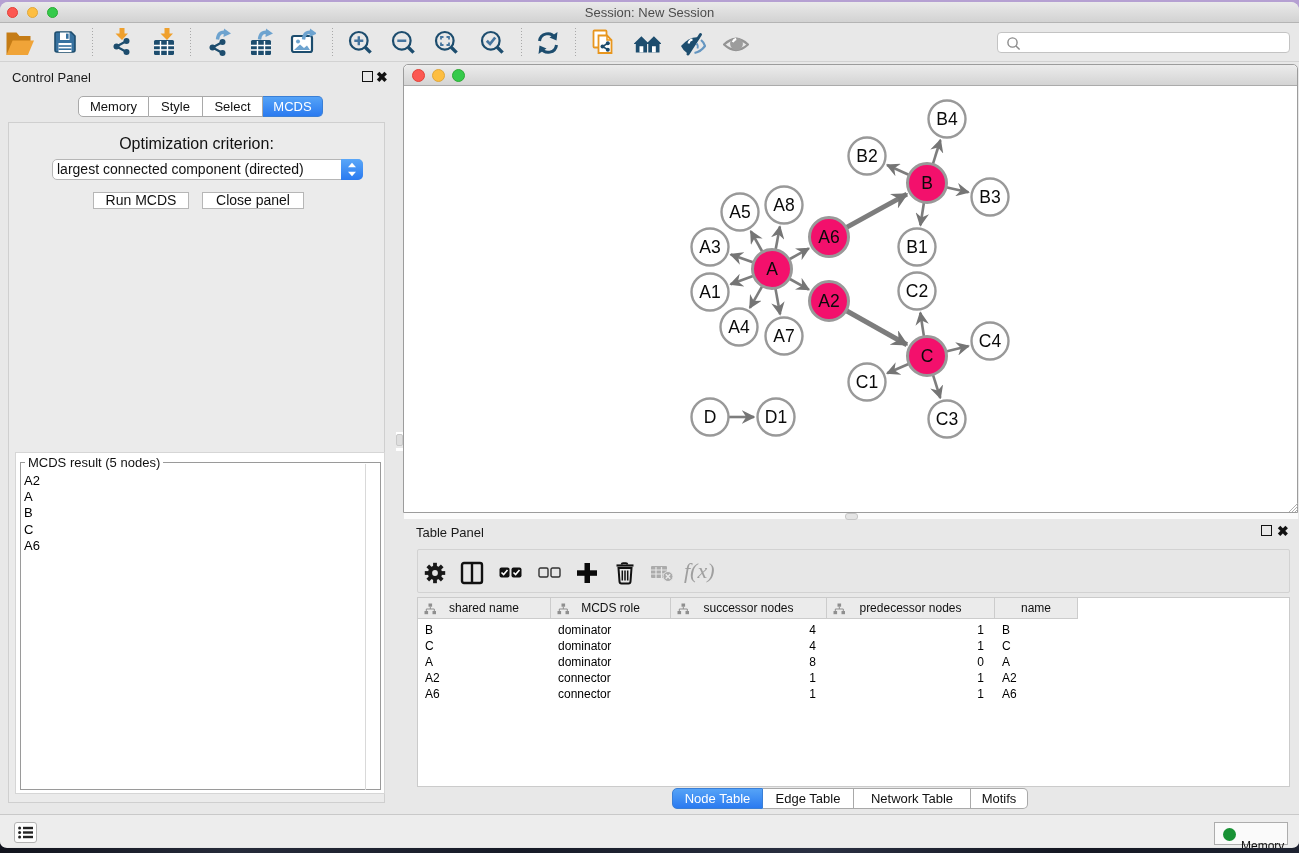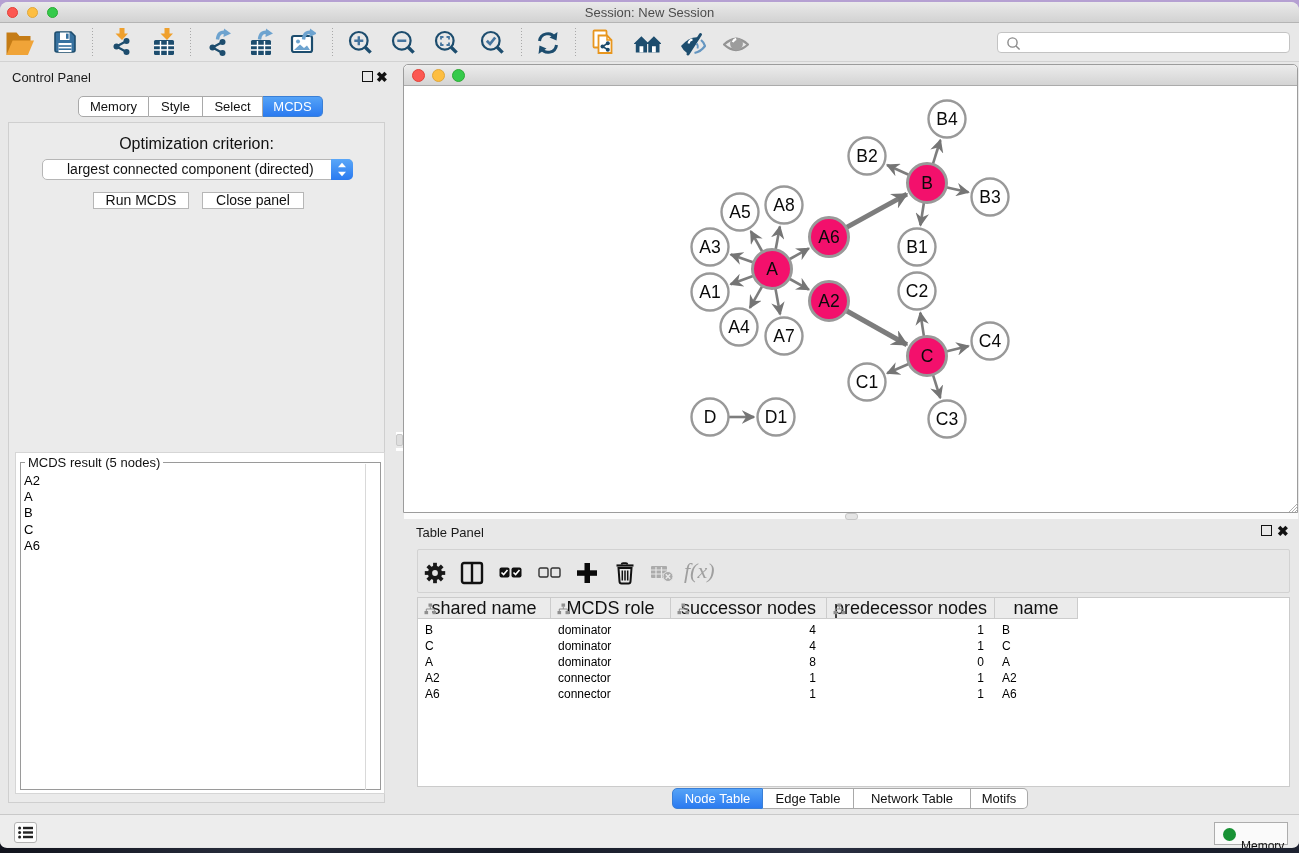--- a/index.html
+++ b/index.html
@@ -24,21 +24,21 @@
 
 #cp-title{left:12px;top:68px;font-size:13px;color:#1a1a1a}
 #cp-body{left:8px;top:120px;width:377px;height:681px;background:#ebebeb;border:1px solid #cfcfcf}
 .tabrow{height:21px;display:flex;font-size:13px}
 .tab{background:#fff;border:1px solid #a9a9a9;border-left:none;color:#111;display:flex;align-items:center;justify-content:center}
 .tab.first{border-left:1px solid #a9a9a9;border-radius:5px 0 0 5px}
 .tab.last{border-radius:0 5px 5px 0}
 .tab.sel{background:linear-gradient(#55a3f7,#2a7af0);border-color:#3a7fd6;color:#fff}
 #cp-tabs{left:78px;top:94px;width:245px}
 #opt-label{left:8px;top:133px;width:377px;text-align:center;font-size:16px;color:#111}
-#combo{left:42px;top:157px;width:311px;height:21px;background:#fff;border:1px solid #b6b6b6;border-radius:5px;font-size:14px;color:#111;line-height:19px;padding-left:24px}
+#combo{left:52px;top:157px;width:311px;height:21px;background:#fff;border:1px solid #b6b6b6;border-radius:5px;font-size:14px;color:#111;line-height:19px;padding-left:4px}
 #combo-btn{right:-1px;top:-1px;width:22px;height:21px;background:linear-gradient(#5aa7f8,#2a7af0);border-radius:0 5px 5px 0}
 .cpbtn{top:190px;height:17px;background:#fff;border:1px solid #b6b6b6;border-radius:0;font-size:14px;color:#111;text-align:center;line-height:15px}
 #btn-run{left:93px;width:96px}
 #btn-close{left:202px;width:102px}
 #mcds-box{left:15px;top:450px;width:370px;height:342px;background:#fff;border:1px solid #d6d6d6}
 #mcds-field{left:4px;top:9px;width:361px;height:328px;border:1px solid #9a9a9a}
 #mcds-legend{left:4px;top:-8px;background:#fff;padding:0 3px;font-size:13px;color:#111}
 #mcds-list{left:1px;top:10px;width:345px;font-size:13px;color:#000;line-height:16.2px;padding-left:2px}
 #mcds-scroll{right:14px;top:1px;width:1px;height:326px;background:#d9d9d9}
 
@@ -46,21 +46,21 @@
 #net-titlebar{left:0;top:0;width:893px;height:21px;background:linear-gradient(#ececec,#d4d4d4);border-bottom:1px solid #ababab;border-radius:5px 5px 0 0}
 #nt1{left:8px;background:#fc5852;border:0.5px solid #e24138}
 #nt2{left:28px;background:#fdbe41;border:0.5px solid #e0a73a}
 #nt3{left:48px;background:#35ca4b;border:0.5px solid #2cab35}
 .tls{width:13px;height:13px;border-radius:50%;top:4px}
 #net-title{left:0;top:4px;width:893px;text-align:center;font-size:13px;color:#333}
 
 #tp-title{left:416px;top:523px;font-size:13px;color:#1a1a1a}
 #tp-toolbar{left:417px;top:547px;width:873px;height:44px;background:#e7e7e7;border:1px solid #d2d2d2;border-radius:2px}
 #tp-table{left:417px;top:595px;width:873px;height:190px;background:#fff;border:1px solid #cbcbcb}
-.th{top:0;height:21px;background:#ebebeb;border-right:1px solid #cccccc;border-bottom:1px solid #cccccc;font-size:18px;color:#111;text-align:center;line-height:21px}
+.th{top:0;height:21px;background:#ebebeb;border-right:1px solid #cccccc;border-bottom:1px solid #cccccc;font-size:12px;color:#111;text-align:center;line-height:21px}
 .trow{font-size:12px;color:#000;height:16px;line-height:16px}
 .tnum{text-align:right}
 
 #bt-tabs{left:672px;top:786px;width:356px}
 .btab{height:21px}
 
 #statusline{left:0;top:812px;width:1299px;height:1px;background:#c9c9c9}
 #statusbar{left:0;top:813px;width:1299px;height:32px;background:#ededed}
 #listbtn{left:14px;top:820px;width:23px;height:21px;background:#fdfdfd;border:1px solid #b3b3b3;border-radius:3px}
 #membtn{left:1214px;top:820px;width:74px;height:23px;background:#fafafa;border:1px solid #adadad;font-size:12px;color:#111}

